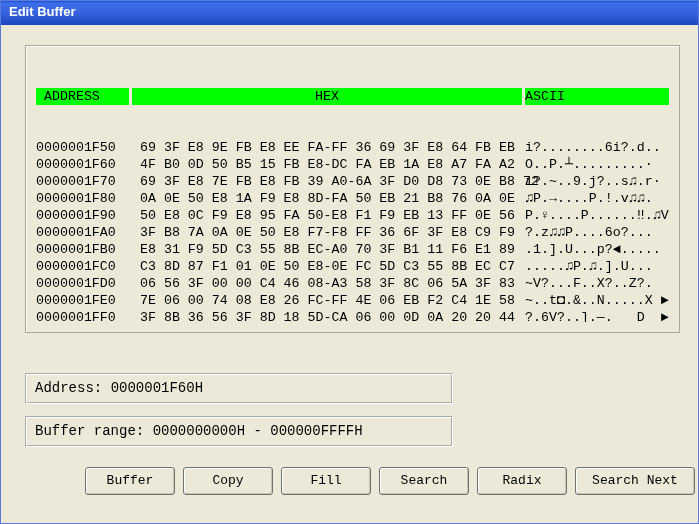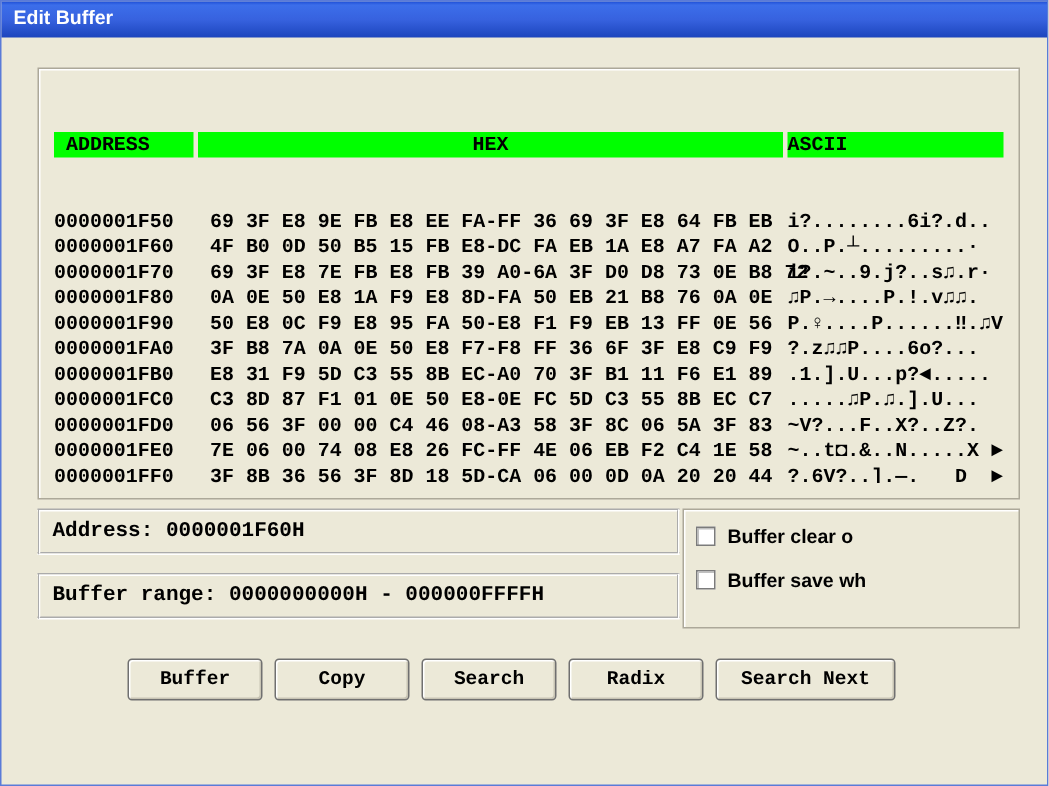--- a/index.html
+++ b/index.html
@@ -19,21 +19,20 @@
   height: 24px;
   background: linear-gradient(to bottom, #1e4fd6 0%, #3c6eea 10%, #3762df 50%, #1c45bd 100%);
   color: #fff;
   font-family: "Trebuchet MS", Tahoma, sans-serif;
   font-weight: bold;
   font-size: 13px;
   padding: 3px 8px;
 }
 .content-area {
   padding: 20px 18px 10px 24px;
-  font-weight: bold;
 }
 .panel {
   border: 1px solid #aca899;
   background: #ece9d8;
   padding: 8px 10px 10px 10px;
   position: relative;
   box-shadow: inset 1px 1px 0 #fff;
 }
 .hex-area {
   position: relative;
@@ -58,22 +57,22 @@
   display: inline-block;
 }
 .headrow { gap: 3px; }
 .datarow .col-addr { text-align: left; }
 .datarow .col-hex  { text-align: left; }
 .datarow .col-ascii{ text-align: left; }
 .datarow { gap: 3px; }
 
 .mid-row {
   display: flex;
-  gap: 2px;
-  margin-top: 6px;
+  gap: 12px;
+  margin-top: 40px;
 }
 .mid-left {
   flex: 0 0 428px;
   display: flex;
   flex-direction: column;
   gap: 12px;
 }
 .mid-left-top {
   display: flex;
   gap: 12px;
@@ -154,33 +153,24 @@
       <div class="mid-left">
         <div class="mid-left-top">
           <div class="sunken-field addr">
             <span>Address: </span><span>0000001F60H</span>
           </div>
         </div>
         <div class="sunken-field range">
           <span>Buffer range: </span><span>0000000000H - 000000FFFFH</span>
         </div>
       </div>
-      <div class="panel mid-right">
-        <div class="cb-row">
-          <span class="cb-box"></span>
-          <span>Buffer clear o</span>
-        </div>
-        <div class="cb-row">
-          <span class="cb-box"></span>
-          <span>Buffer save wh</span>
-        </div>
-      </div>
     </div>
 
     <div class="button-row">
       <div class="btn">Buffer</div>
       <div class="btn">Copy</div>
+      <div class="btn">Fill</div>
       <div class="btn">Search</div>
       <div class="btn">Radix</div>
       <div class="btn wide">Search Next</div>
     </div>
   </div>
 </div>
 
 </body></html>

